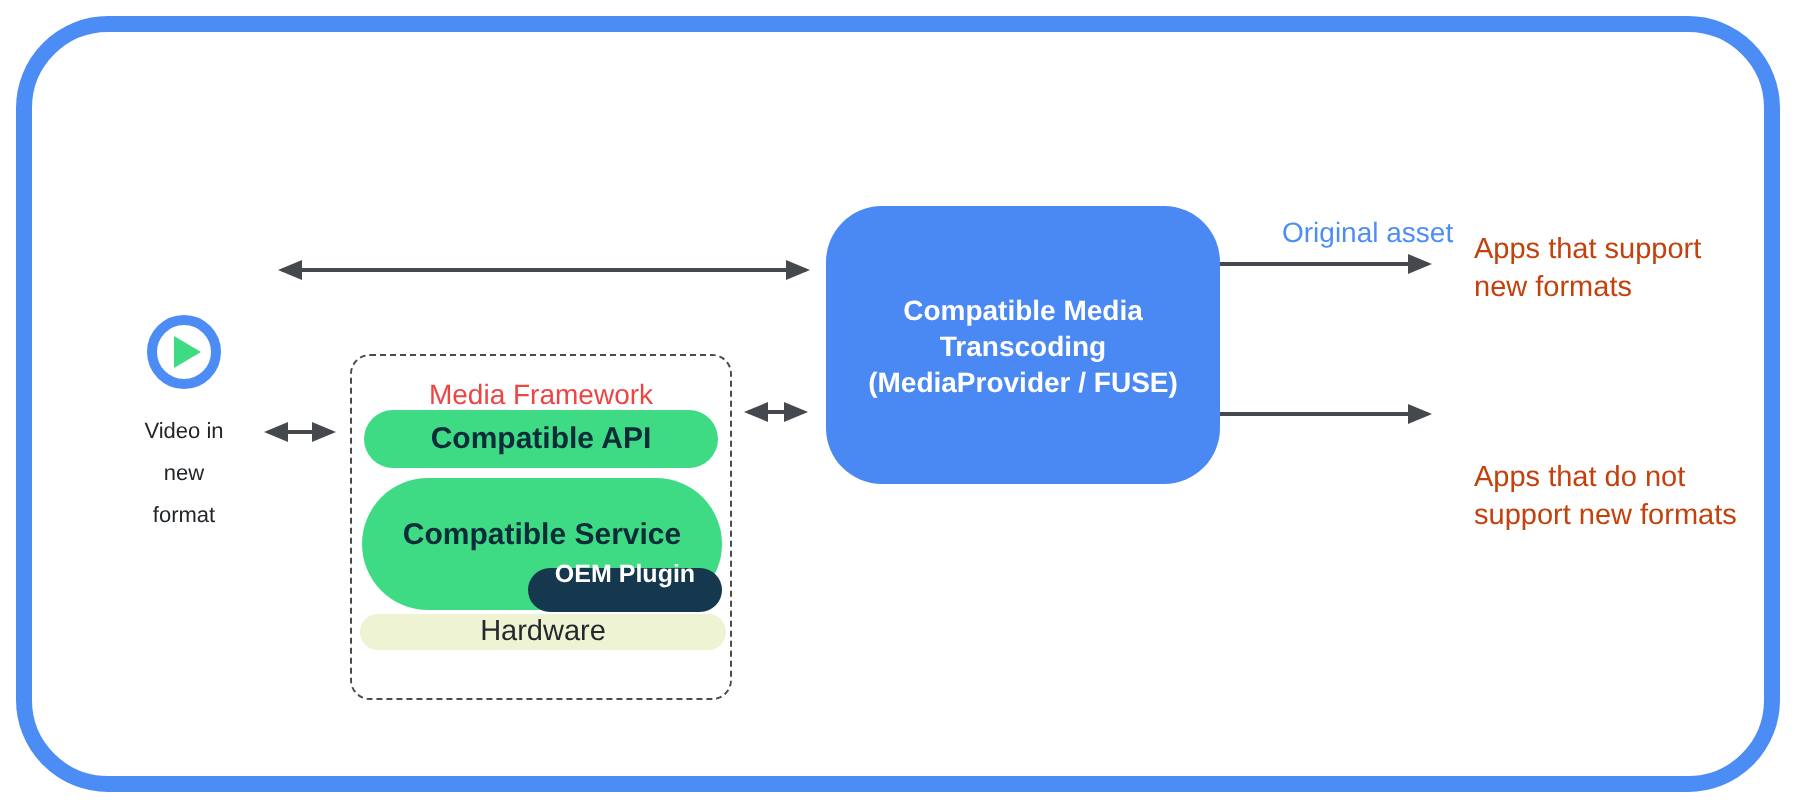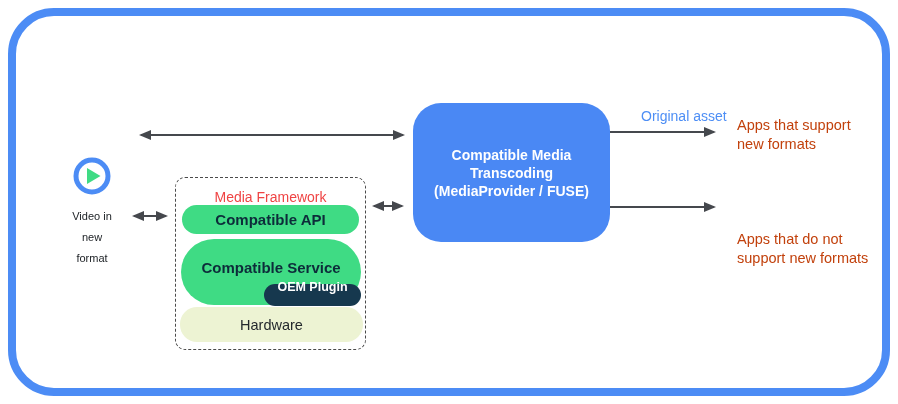--- a/index.html
+++ b/index.html
@@ -84,21 +84,21 @@
     width: 97px; height: 22px;
     border-radius: 11px;
     background: #16384e;
     font-weight: bold;
     font-size: 12.5px;
     color: #ffffff;
     padding-bottom: 16px;
   }
   .pill-hardware {
     left: 4px; top: 129px;
-    width: 183px; height: 35px;
+    width: 183px; height: 18px;
     border-radius: 17px;
     background: #edf3d3;
     font-size: 14.5px;
     color: #24292d;
   }
   .blue-box {
     position: absolute;
     left: 413px; top: 103px;
     width: 197px; height: 139px;
     border-radius: 28px;

